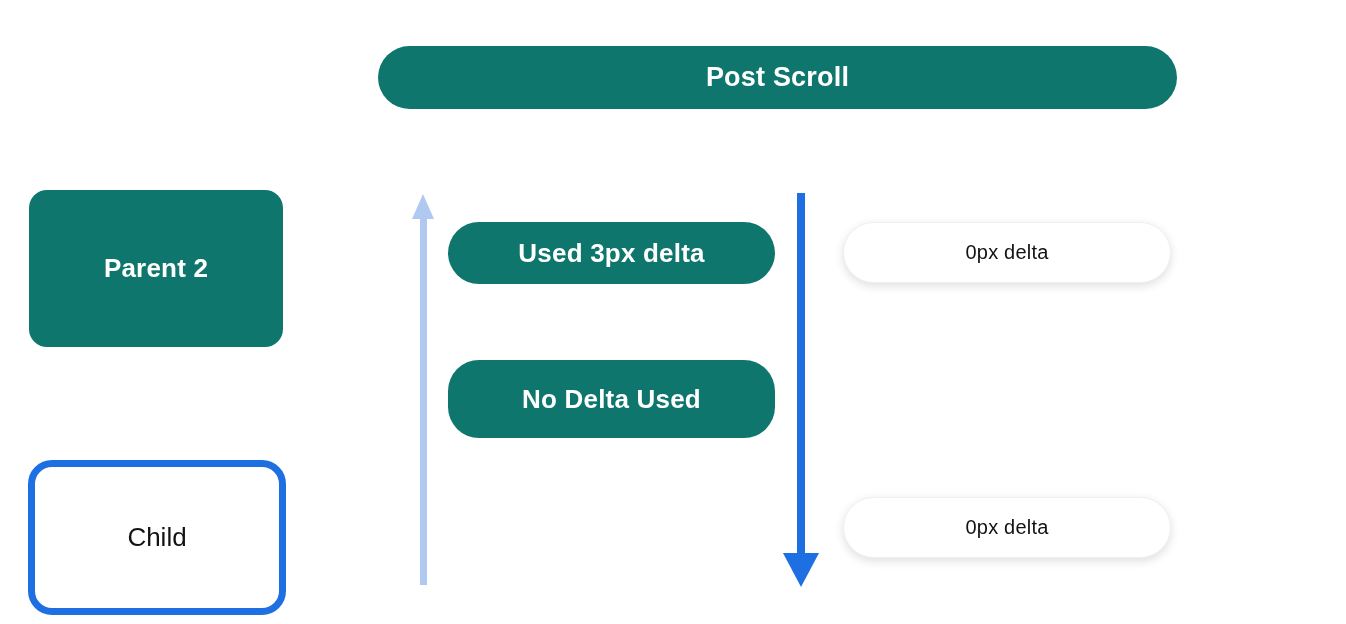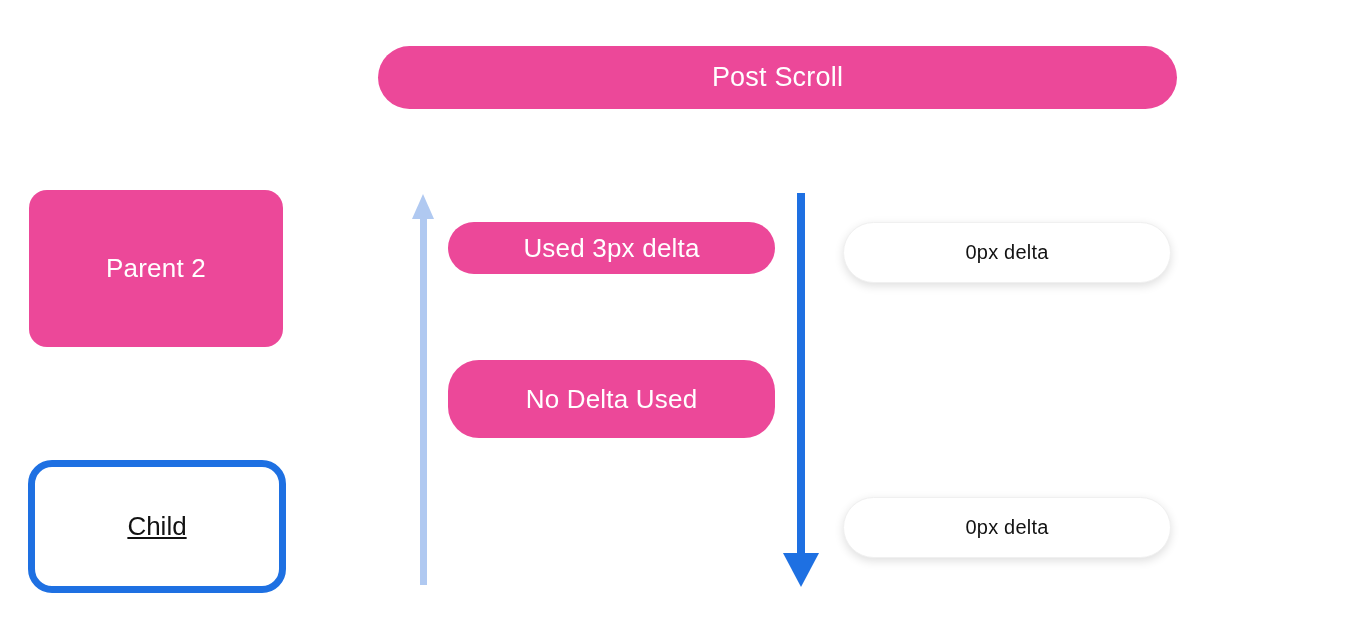--- a/index.html
+++ b/index.html
@@ -12,23 +12,23 @@
     width: 1346px;
     height: 624px;
     background: #ffffff;
     overflow: hidden;
     font-family: "Liberation Sans", sans-serif;
   }
 
   
   .blue-fill {
     position: absolute;
-    background: #ec4899;
+    background: #0f766e;
     color: #ffffff;
-    font-weight: 400;
+    font-weight: 700;
     font-size: 26px;
     letter-spacing: 0.2px;
     display: flex;
     align-items: center;
     justify-content: center;
   }
 
   .header-pill {
     left: 378px;
     top: 46px;
@@ -39,35 +39,34 @@
   }
 
   .box-parent2 { left: 29px; top: 190px; width: 254px; height: 157px; border-radius: 18px; }
   .box-parent1 { left: 29px; top: 328px; width: 254px; height: 124px; border-radius: 18px; }
 
   .box-child {
     position: absolute;
     left: 28px;
     top: 460px;
     width: 258px;
-    height: 133px;
+    height: 155px;
     box-sizing: border-box;
     background: #ffffff;
     border: 7px solid #1e70e2;
     border-radius: 24px;
     color: #121212;
     font-weight: 500;
     font-size: 26px;
     display: flex;
     align-items: center;
     justify-content: center;
-    text-decoration: underline;
   }
 
-  .mid-pill-1 { left: 448px; top: 222px; width: 327px; height: 52px; border-radius: 31px; }
+  .mid-pill-1 { left: 448px; top: 222px; width: 327px; height: 62px; border-radius: 31px; }
   .mid-pill-2 { left: 448px; top: 360px; width: 327px; height: 78px; border-radius: 31px; }
 
   
   .white-pill {
     position: absolute;
     left: 843px;
     width: 328px;
     height: 61px;
     border-radius: 31px;
     background: #ffffff;

